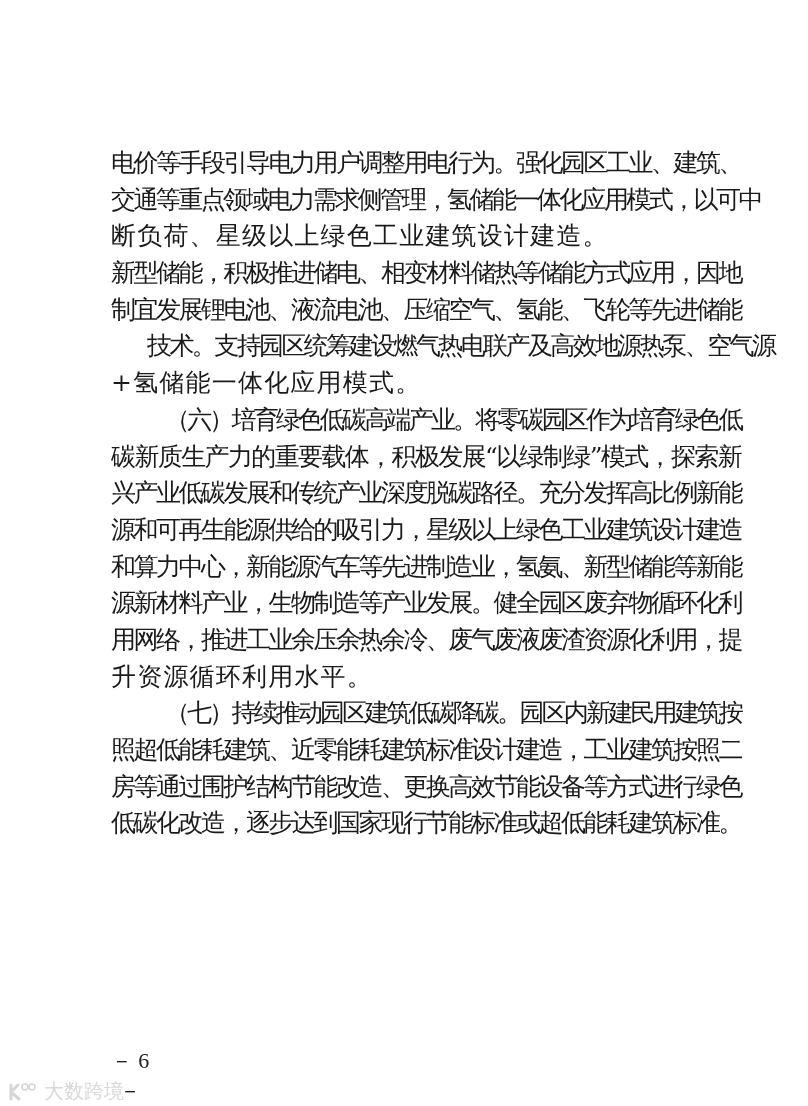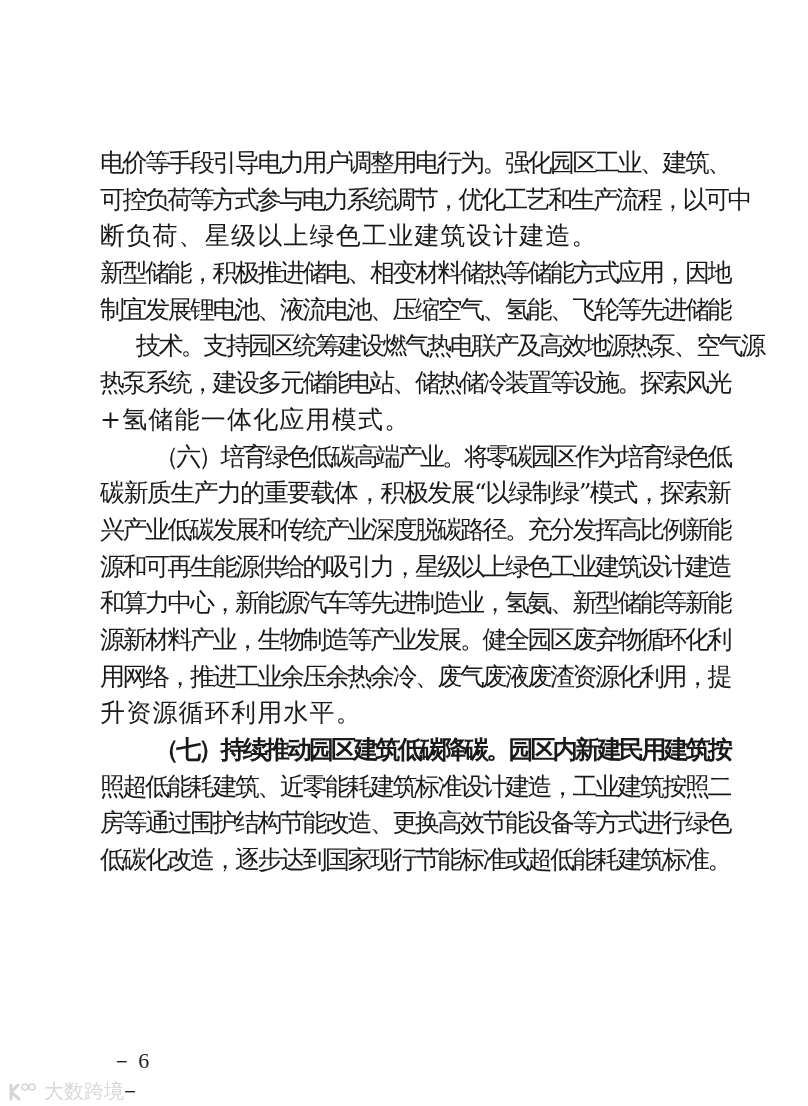--- a/index.html
+++ b/index.html
@@ -16,21 +16,21 @@
       color: #1a1a1a;
     }
     .page {
       position: absolute;
       left: 0; top: 0;
       width: 808px; height: 1106px;
       background: #ffffff;
     }
     .content {
       position: absolute;
-      left: 100px;
+      left: 111px;
       top: 145px;
       width: 630px;
     }
     .line {
       height: 36.7px;
       line-height: 36.7px;
       font-size: 25px;
       white-space: nowrap;
       letter-spacing: 1.2px;
       text-align: justify;
@@ -69,36 +69,35 @@
       position: relative;
     }
     .wm-logo svg { display: block; }
   </style>
 </head>
 <body>
 
 <div class="page">
   <div class="content">
     <div class="line"><span style="letter-spacing: -2.59259px;">电价等手段引导电力用户调整用电行为。强化园区工业、建筑、</span></div>
-    <div class="line"><span style="letter-spacing: -2.59259px;">可控负荷等方式参与电力系统调节，优化工艺和生产流程，以可中</span></div>
+    <div class="line"><span style="letter-spacing: -2.59259px;">交通等重点领域电力需求侧管理，氢储能一体化应用模式，以可中</span></div>
     <div class="line last"><span>断负荷、星级以上绿色工业建筑设计建造。</span></div>
     <div class="line"><span style="letter-spacing: -2.59259px;">新型储能，积极推进储电、相变材料储热等储能方式应用，因地</span></div>
     <div class="line"><span style="letter-spacing: -2.59259px;">制宜发展锂电池、液流电池、压缩空气、氢能、飞轮等先进储能</span></div>
     <div class="line"><span style="letter-spacing: -2.59259px; margin-left: 36px;">技术。支持园区统筹建设燃气热电联产及高效地源热泵、空气源</span></div>
-    <div class="line"><span style="letter-spacing: -2.59259px;">热泵系统，建设多元储能电站、储热储冷装置等设施。探索风光</span></div>
     <div class="line last"><span>+氢储能一体化应用模式。</span></div>
     <div class="line indent"><span style="letter-spacing: -2.96px;">（六）培育绿色低碳高端产业。将零碳园区作为培育绿色低</span></div>
     <div class="line"><span style="letter-spacing: -1.6875px;">碳新质生产力的重要载体，积极发展“以绿制绿”模式，探索新</span></div>
     <div class="line"><span style="letter-spacing: -2.59259px;">兴产业低碳发展和传统产业深度脱碳路径。充分发挥高比例新能</span></div>
     <div class="line"><span style="letter-spacing: -2.59259px;">源和可再生能源供给的吸引力，星级以上绿色工业建筑设计建造</span></div>
     <div class="line"><span style="letter-spacing: -2.59259px;">和算力中心，新能源汽车等先进制造业，氢氨、新型储能等新能</span></div>
     <div class="line"><span style="letter-spacing: -2.59259px;">源新材料产业，生物制造等产业发展。健全园区废弃物循环化利</span></div>
     <div class="line"><span style="letter-spacing: -2.59259px;">用网络，推进工业余压余热余冷、废气废液废渣资源化利用，提</span></div>
     <div class="line last"><span>升资源循环利用水平。</span></div>
-    <div class="line indent"><span style="letter-spacing: -2.96px; font-weight: bold;">（七）持续推动园区建筑低碳降碳。园区内新建民用建筑按</span></div>
+    <div class="line indent"><span style="letter-spacing: -2.96px;">（七）持续推动园区建筑低碳降碳。园区内新建民用建筑按</span></div>
     <div class="line"><span style="letter-spacing: -2.59259px;">照超低能耗建筑、近零能耗建筑标准设计建造，工业建筑按照二</span></div>
     <div class="line"><span style="letter-spacing: -2.59259px;">房等通过围护结构节能改造、更换高效节能设备等方式进行绿色</span></div>
     <div class="line"><span style="letter-spacing: -2.59259px; font-family: Liberation Mono, monospace;">低碳化改造，逐步达到国家现行节能标准或超低能耗建筑标准。</span></div>
   </div>
 
   <div class="page-number">－ 6 －</div>
 
   <div class="watermark">
     <span class="wm-logo">
       <svg width="30" height="20" viewBox="0 0 30 20">

